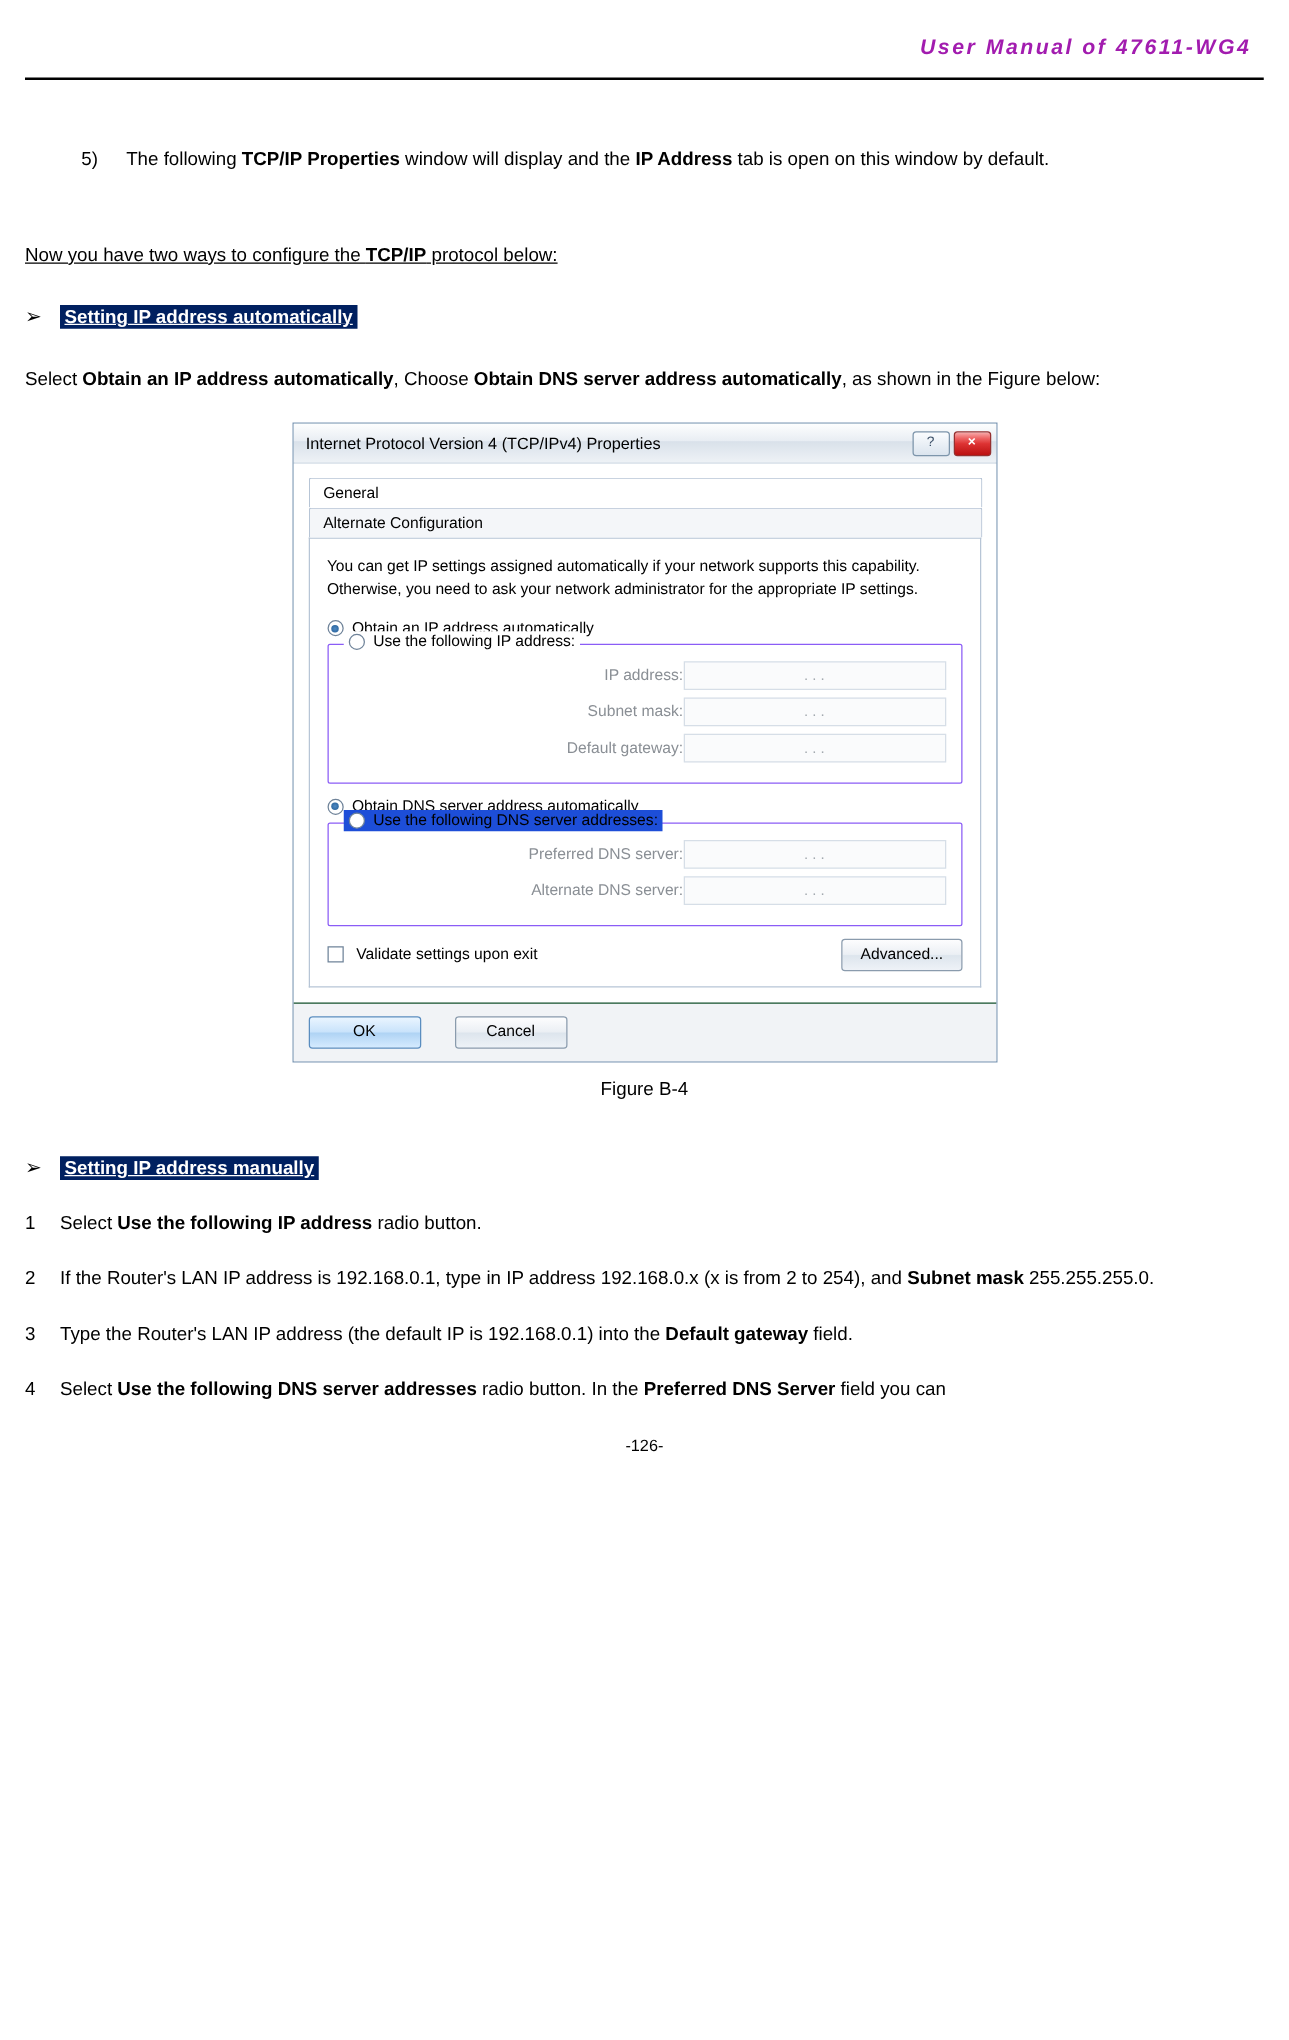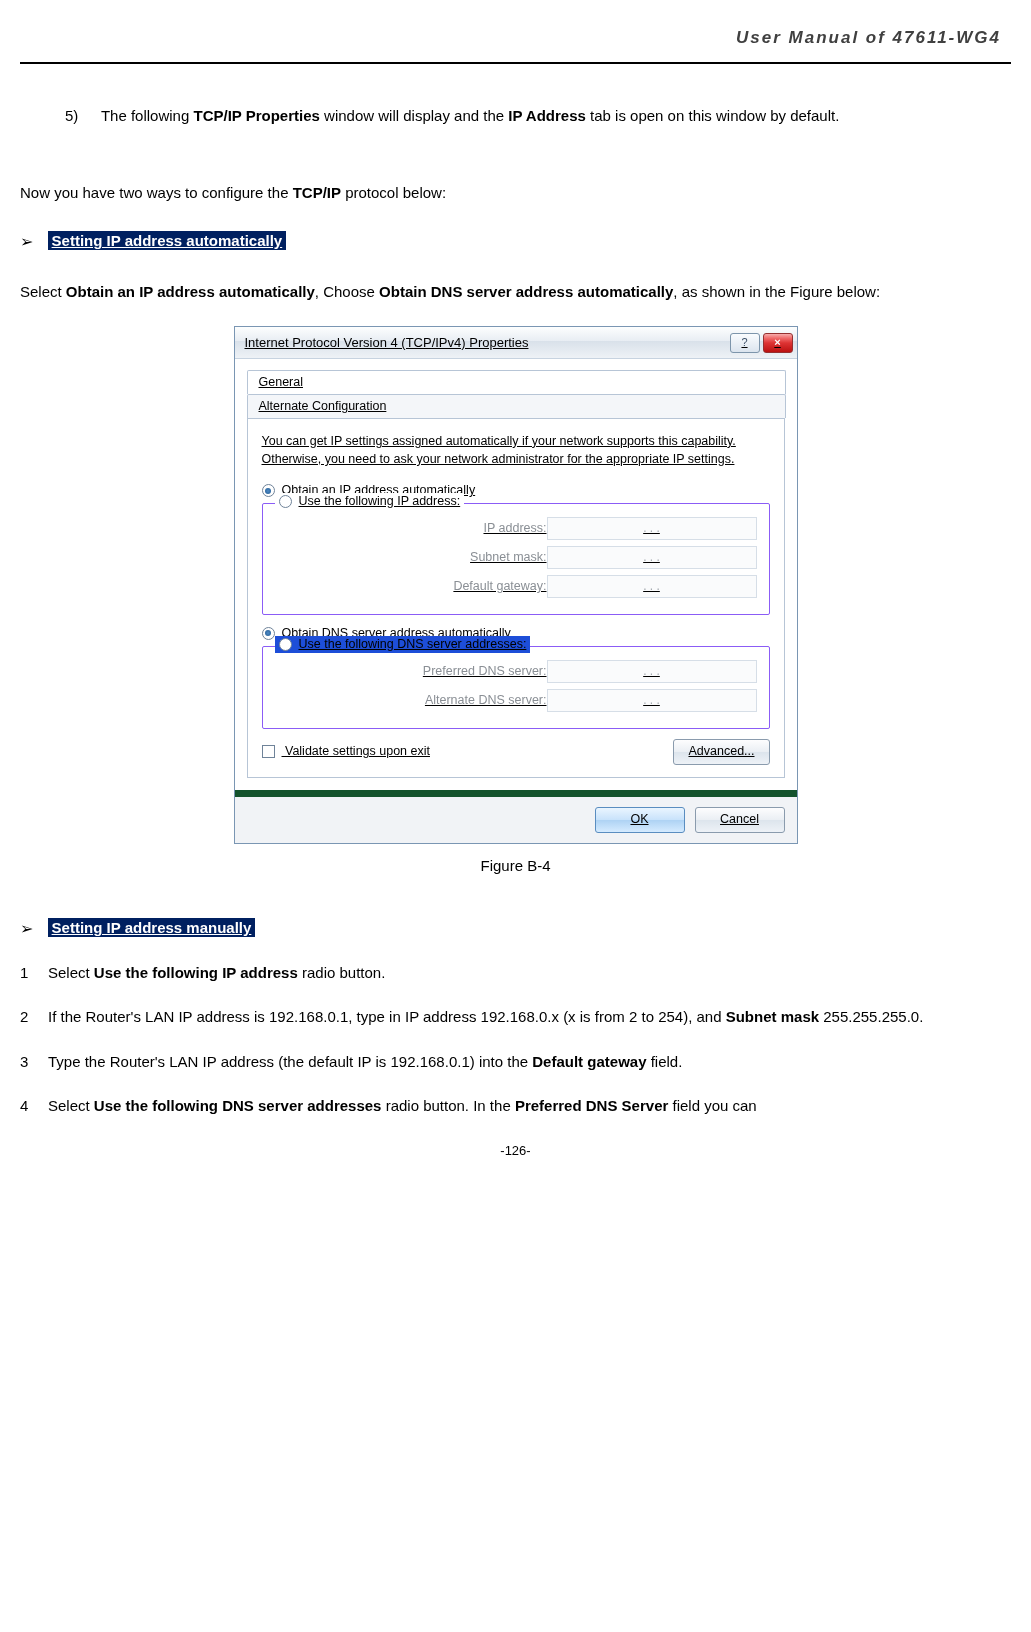--- a/index.html
+++ b/index.html
@@ -10,35 +10,35 @@
     background: #fff;
     width: 1031px;
     margin: 0 auto;
     padding: 0 20px 30px 20px;
     line-height: 1.9;
   }
   .header {
     text-align: right;
     font-style: italic;
     font-weight: bold;
-    color: #404040;
+    color: #a21caf;
     letter-spacing: 2px;
     padding: 22px 10px 8px 0;
     border-bottom: 2px solid #000;
     font-size: 17px;
-    margin-bottom: 38px;
+    margin-bottom: 50px;
   }
   .ol-item { margin-left: 45px; padding-right: 0; text-align: justify; }
   .ol-num { display:inline-block; width:32px; vertical-align: top;}
   .ol-txt { display:inline; }
   .para { margin: 20px 0; text-align: justify; }
   .arrow-heading { margin: 18px 0 14px 0; }
   .arrow { font-size: 16px; margin-right: 10px; vertical-align: middle;}
   .hbox { background:#002060; color:#fff; font-weight:bold; padding:1px 4px; font-size:15px; text-decoration: underline;}
-  .figure-wrap { text-align:center; margin: 4px 0 8px 0; text-decoration: underline;}
+  .figure-wrap { text-align:center; margin: 4px 0 8px 0;}
   .figure-caption { text-align:center; font-weight:normal; margin: 6px 0 30px 0; font-size: 15px;}
   .page-num { text-align:center; font-size:13px; margin-top: 18px;}
   b { font-weight: bold; }
 
   
   .dialog {
     width: 564px;
     margin: 0 auto;
     border: 1px solid #7a96b3;
     background: #fff;
@@ -91,41 +91,41 @@
     width:13px;height:13px;border:1px solid #6f8399;margin-right:7px;display:inline-block;background:#fff;vertical-align:middle;
   }
   .bottom-row { display:flex; justify-content:space-between; align-items:center; margin-top:10px;text-align:right;}
   .adv-btn, .dlg-btn {
     min-width:90px; height:26px; border:1px solid #8a9bad; border-radius:3px;
     background:linear-gradient(#fdfdfe,#ebeff4 48%,#dde5ed 52%,#eef2f7);
     font-size:12.5px; display:inline-flex; align-items:center; justify-content:center;
     padding:0 14px;
   }
   .dlg-footer {
-    background:#f1f3f6; border-top:7px solid #14532d;
-    padding: 10px 12px; display:flex; justify-content:flex-end; gap:10px;
+    background:#f1f3f6; border-top:1px solid #14532d;
+    padding: 10px 12px; display:flex; gap:27px;
   }
   .ok-btn { background:linear-gradient(#eaf5ff,#c9e3fb 48%,#afd3f4 52%,#d5ebff); border:1px solid #5a8dc0;}
   .man-item { margin: 10px 0 16px 0; padding-left:0; display:flex; text-align:justify;}
   .man-item .num { width:28px; flex:none;}
   .man-item .txt { flex:1;}
 </style>
 </head>
 <body>
 
 <div class="header">User Manual of 47611-WG4</div>
 
 <div class="ol-item">
   <span class="ol-num">5)</span>
   <span class="ol-txt">
     <span>The following </span><b>TCP/IP Properties</b><span> window will display and the </span><b>IP Address</b><span> tab is open on this window by default.</span>
   </span>
 </div>
 
-<div class="para" style="margin-top:48px;">
+<div class="para" style="margin-top:48px;text-decoration:underline;">
   <span>Now you have two ways to configure the </span><b>TCP/IP</b><span> protocol below:</span>
 </div>
 
 <div class="arrow-heading">
   <span class="arrow">➢</span>
   <span class="hbox">Setting IP address automatically</span>
 </div>
 
 <div class="para">
   <span>Select </span><b>Obtain an IP address automatically</b><span>, Choose </span><b>Obtain DNS server address automatically</b><span>, as shown in the Figure below:</span>

